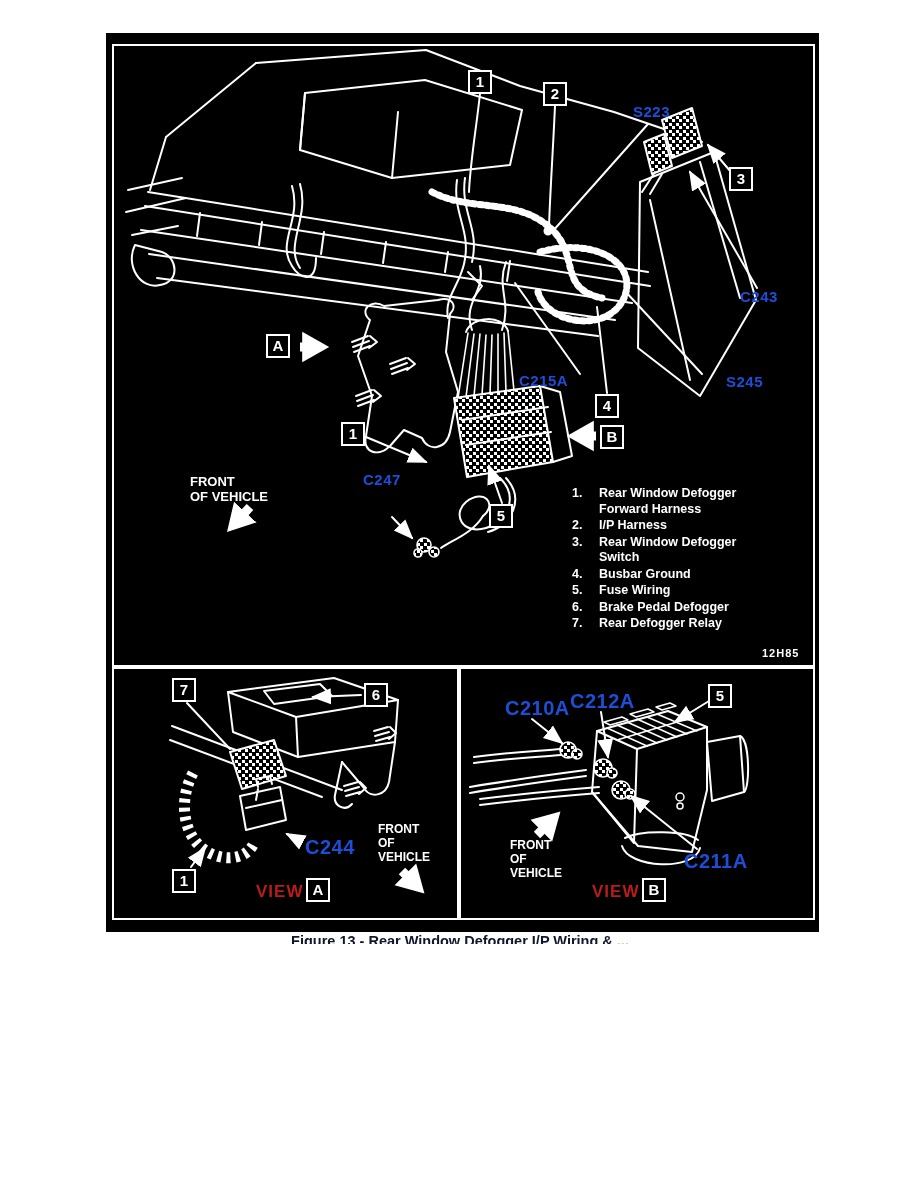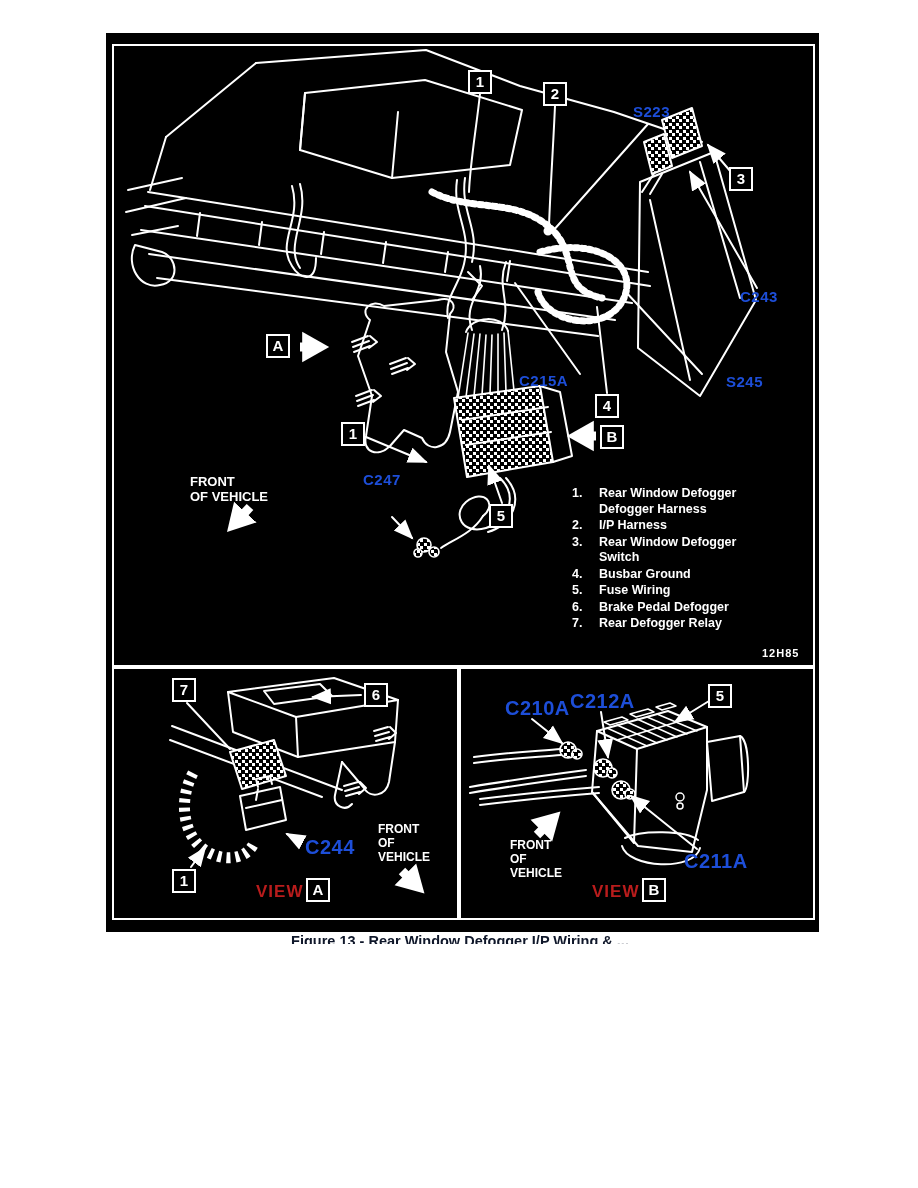--- a/index.html
+++ b/index.html
@@ -227,21 +227,21 @@
   <div class="front" style="left:190px;top:474px;width:110px;">
     <span>FRONT</span><br>
     <span>OF VEHICLE</span>
   </div>
 
   <div id="legend">
     <div class="lg-row">
         <span class="lg-num">1.</span>
         <span class="lg-txt">
           <span class="lg-l1">Rear Window Defogger</span>
-          <span class="lg-l2">Defogger Harness</span>
+          <span class="lg-l2">Forward Harness</span>
         </span>
       </div>
     <div class="lg-row">
         <span class="lg-num">2.</span>
         <span class="lg-txt">
           <span class="lg-l1">I/P Harness</span>
           <span class="lg-l2"></span>
         </span>
       </div>
     <div class="lg-row">

